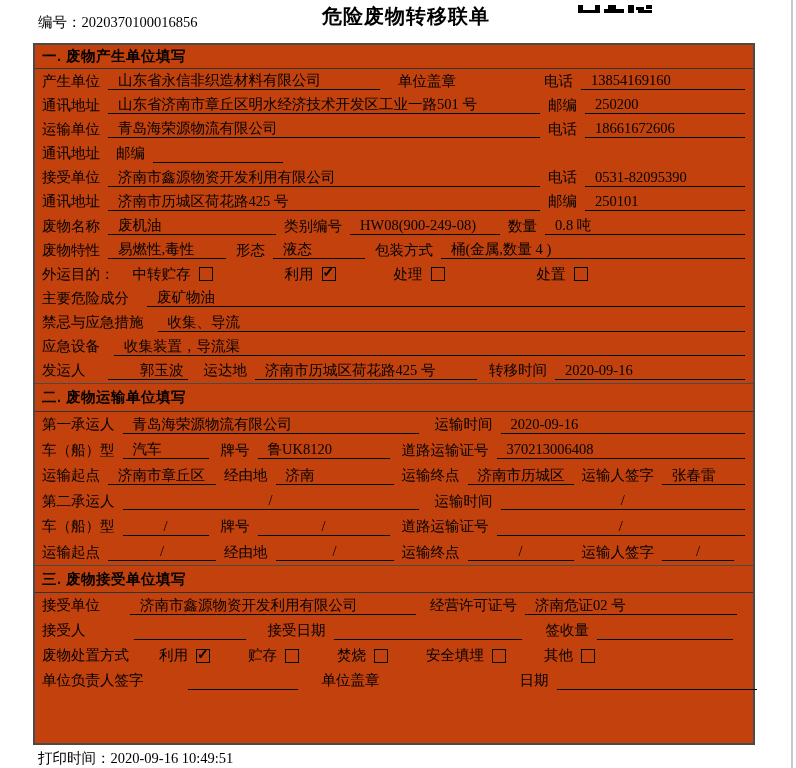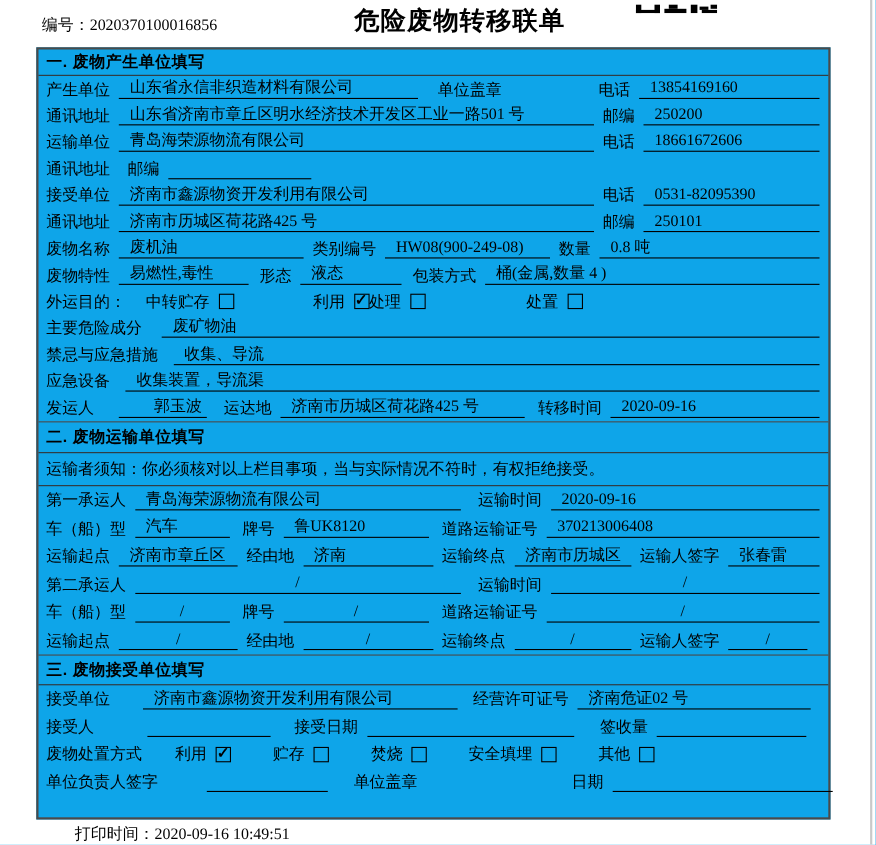--- a/index.html
+++ b/index.html
@@ -6,26 +6,26 @@
   body{
     width:796px;height:768px;background:#ffffff;color:#000;
     font-family:"Liberation Serif","DejaVu Serif",serif;
     font-size:14.5px;position:relative;overflow:hidden;
   }
   .page-edge{position:absolute;right:3px;top:0;bottom:0;width:2px;background:#c9c9c9;}
   .hdr-serial{position:absolute;left:38px;top:13px;white-space:nowrap;}
   .hdr-title{
     position:absolute;left:322px;top:3px;white-space:nowrap;
     font-family:"Liberation Sans","DejaVu Sans",sans-serif;
-    font-weight:bold;font-size:23px;letter-spacing:1px;
+    font-weight:bold;font-size:20px;letter-spacing:1px;
   }
   .qr{position:absolute;left:578px;top:0;width:74px;height:8px;}
   .form{
     position:absolute;left:33px;top:43px;width:722px;height:702px;
-    border:2px solid #4a4a4a;box-sizing:border-box;background:#0ea5e9;
+    border:2px solid #4a4a4a;box-sizing:border-box;background:#c2410c;
     display:flex;flex-direction:column;
   }
   .sec{display:flex;flex-direction:column;}
   .sec + .sec{border-top:1.5px solid #4a4a4a;}
   .sec-head{
     display:flex;align-items:center;padding-left:7px;
     border-bottom:1px solid #333;
     font-family:"Liberation Sans","DejaVu Sans",sans-serif;
     font-weight:bold;font-size:14.5px;letter-spacing:.5px;
   }
@@ -45,21 +45,21 @@
   .fld{
     border-bottom:1px solid #000;height:18px;flex:none;
     display:flex;align-items:flex-end;padding:0 4px 1px 10px;
     box-sizing:border-box;white-space:nowrap;overflow:hidden;
   }
   .fld.fill{flex:1;}
   .fld.ctr{justify-content:center;padding-left:4px;}
   .fv{line-height:16px;white-space:nowrap;}
   .cb{width:12px;height:12px;border:1.6px solid #000;margin-left:8px;position:relative;flex:none;box-sizing:content-box;}
   .cb.checked::after{content:"✓";position:absolute;left:0;top:-4px;font-size:14px;font-weight:bold;}
-  .footer{position:absolute;left:38px;top:749px;white-space:nowrap;margin-left:30px;}
+  .footer{position:absolute;left:38px;top:749px;white-space:nowrap;}
 </style>
 </head>
 <body>
 
 <div class="hdr-serial"><span>编号：</span><span>2020370100016856</span></div>
 
 <div class="hdr-title">危险废物转移联单</div>
 
 <div class="qr">
   <svg width="74" height="8" viewBox="0 0 74 8" xmlns="http://www.w3.org/2000/svg">
@@ -164,21 +164,21 @@
           <span class="fld fill">
             <span class="fv">桶(金属,数量 4 )</span>
           </span>
         </div>
         <div class="row">
           <span class="lbl">外运目的：</span>
           <span class="txt" style="margin-left: 10px;">中转贮存</span>
           <span class="cb"></span>
           <span class="txt" style="margin-left: 72px;">利用</span>
           <span class="cb checked"></span>
-          <span class="txt" style="">处理</span>
+          <span class="txt" style="margin-left: 58px;">处理</span>
           <span class="cb"></span>
           <span class="txt" style="margin-left: 92px;">处置</span>
           <span class="cb"></span>
         </div>
         <div class="row">
           <span class="lbl">主要危险成分</span>
           <span class="fld fill" style="margin-left: 10px;">
             <span class="fv">废矿物油</span>
           </span>
         </div>
@@ -205,21 +205,20 @@
           </span>
           <span class="lbl" style="margin-left: 12px;">转移时间</span>
           <span class="fld fill">
             <span class="fv">2020-09-16</span>
           </span>
         </div>
       </div>
     </div>
     <div class="sec" id="sec1">
       <div class="sec-head">二. 废物运输单位填写</div>
-      <div class="sec-notice">运输者须知：你必须核对以上栏目事项，当与实际情况不符时，有权拒绝接受。</div>
       <div class="rows">
         <div class="row">
           <span class="lbl">第一承运人</span>
           <span class="fld" style="width: 296px;">
             <span class="fv">青岛海荣源物流有限公司</span>
           </span>
           <span class="lbl" style="margin-left: 16px;">运输时间</span>
           <span class="fld fill">
             <span class="fv">2020-09-16</span>
           </span>

